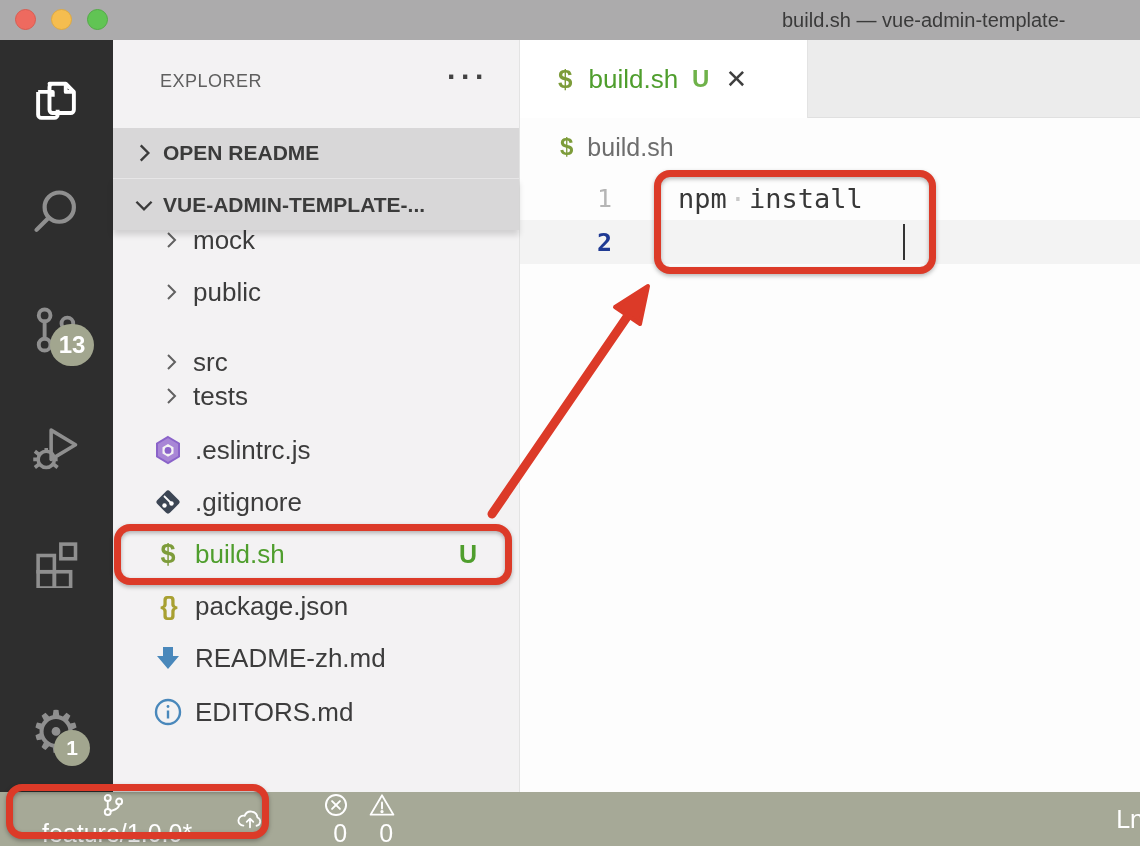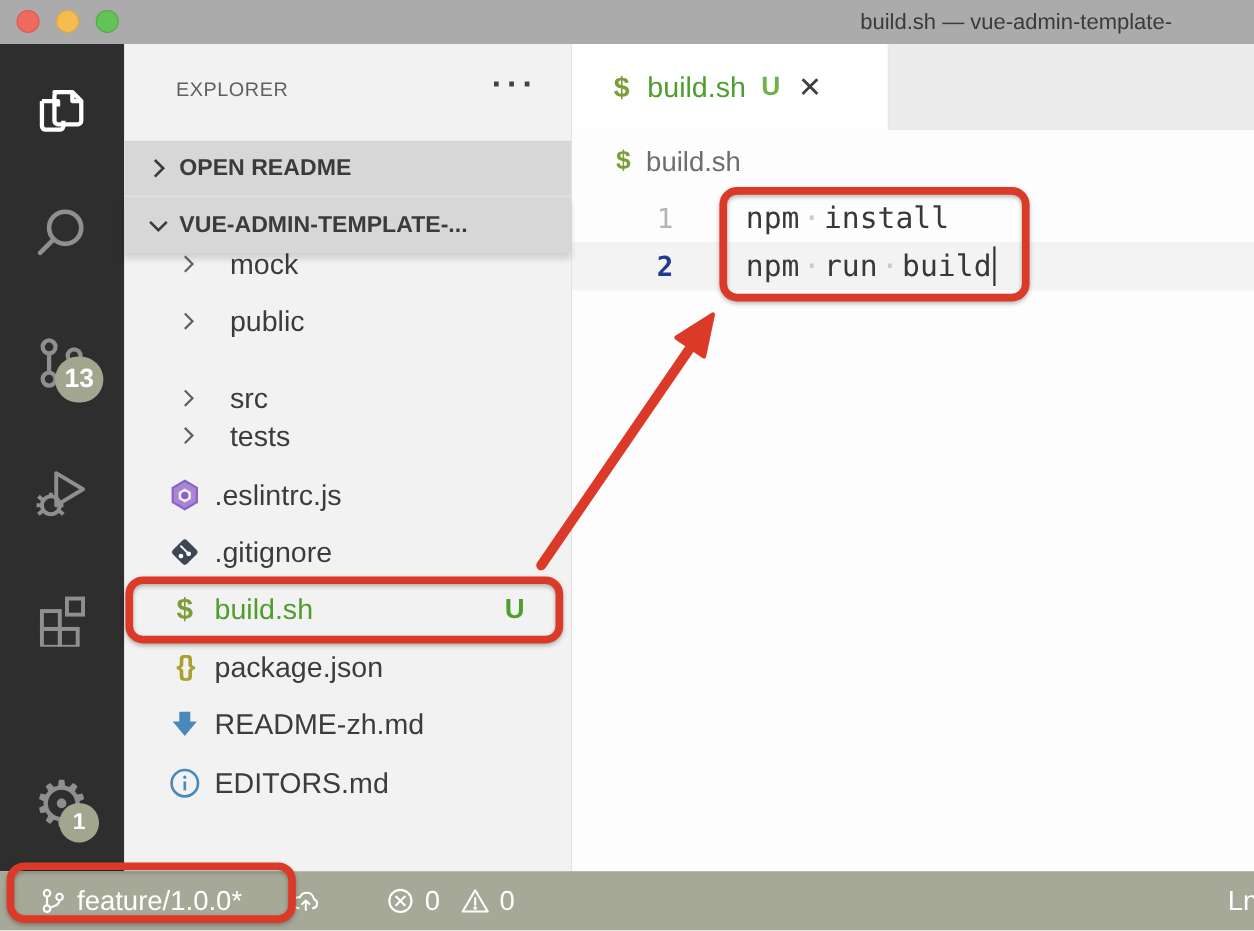--- a/index.html
+++ b/index.html
@@ -36,21 +36,21 @@
   .sb-sec2 { top:138px; height:52px; border-top:1px solid #e7e6e7; box-shadow:0 5px 6px rgba(0,0,0,0.14); }
   .sb-sec-chev { margin-left:18px; width:26px; height:26px; color:#3b3b3b; flex:none; }
   .sb-sec-label { margin-left:6px; font-size:21px; font-weight:700; color:#3b3b3b; white-space:nowrap; }
 
   .tree { position:absolute; left:0; top:0; width:100%; height:100%; z-index:1; }
   .trow { position:absolute; left:0; width:100%; height:52px; display:flex; align-items:center; }
   .twisty { margin-left:46px; width:24px; height:24px; color:#616161; flex:none; }
   .ficon { margin-left:38px; width:34px; height:34px; flex:none; display:flex; align-items:center; justify-content:center; }
   .ficon svg { width:32px; height:32px; }
   .trow .flabel { margin-left:10px; font-size:26px; color:#3c3c3c; white-space:nowrap; }
-  .trow.folder .flabel { margin-left:26px; }
+  .trow.folder .flabel { margin-left:10px; }
   .icon-shell { font-size:27px; font-weight:700; color:#7d9c3a; }
   .icon-json  { font-size:25px; font-weight:700; color:#a8a031; letter-spacing:-2px; }
   .green-name { color:#4f9e2d !important; }
   .u-badge { position:absolute; right:42px; font-size:25px; font-weight:600; color:#4f9e2d; }
 
   
   .editor { position:absolute; left:520px; top:40px; width:620px; height:752px; background:#fdfdfd; }
   .tabstrip { position:absolute; left:0; top:0; width:100%; height:78px; background:#ececec; border-bottom:1px solid #e0e0e0; }
   .tab { position:absolute; left:0; top:0; width:288px; height:78px; background:#ffffff; border-right:1px solid #e3e3e3; display:flex; align-items:center; }
   .tab-shell { margin-left:38px; font-size:26px; font-weight:700; color:#7d9c3a; }
@@ -67,21 +67,21 @@
   .cline1 { top:0; } .cline2 { top:44px; }
   .lnum { width:92px; text-align:right; font-size:25px; color:#b5b5b5; flex:none; }
   .lnum.active { color:#1f3a93; font-weight:600; }
   .ctext { margin-left:66px; font-size:27px; color:#383838; white-space:pre; }
   .ctext .ws { color:#c9c9c9; padding:0 3px; }
   .cursor { position:absolute; left:383px; top:48px; width:2px; height:36px; background:#333; }
 
   
   .statusbar { position:absolute; left:0; top:792px; width:1140px; height:54px; background:#a6a997; color:#fff; overflow:hidden; }
   .sb-left { position:absolute; left:34px; top:0; height:54px; display:flex; align-items:center; }
-  .st-item { display:flex; align-items:center; }
+  .st-item { display:flex; align-items:center;flex-direction:column; }
   .st-icon { width:28px; height:28px; display:block; }
   .branch-label { margin-left:8px; font-size:25px; }
   .cloud-gap { margin-left:44px; }
   .err-gap { margin-left:58px; }
   .warn-gap { margin-left:18px; }
   .st-count { margin-left:8px; font-size:25px; }
   .st-right { position:absolute; right:-4px; top:0; height:54px; line-height:54px; font-size:25px; }
 
   
   .anno { position:absolute; border:7px solid #dc3a28; border-radius:16px; z-index:50; pointer-events:none;
@@ -272,21 +272,20 @@
       <span class="bc-label">build.sh</span>
     </div>
     <div class="codearea">
       <div class="cur-line-band"></div>
       <div class="cline cline1">
         <span class="lnum">1</span>
         <span class="ctext">npm<span class="ws">·</span>install</span>
       </div>
       <div class="cline cline2">
         <span class="lnum active">2</span>
-        <span class="ctext">npm<span class="ws">·</span>run<span class="ws">·</span>build</span>
       </div>
       <div class="cursor"></div>
     </div>
   </div>
 
   <div class="statusbar">
     <div class="sb-left">
       <div class="st-item">
         <span>
           <svg class="st-icon" viewBox="0 0 32 32" fill="none" stroke="#fff" stroke-width="2.2">

